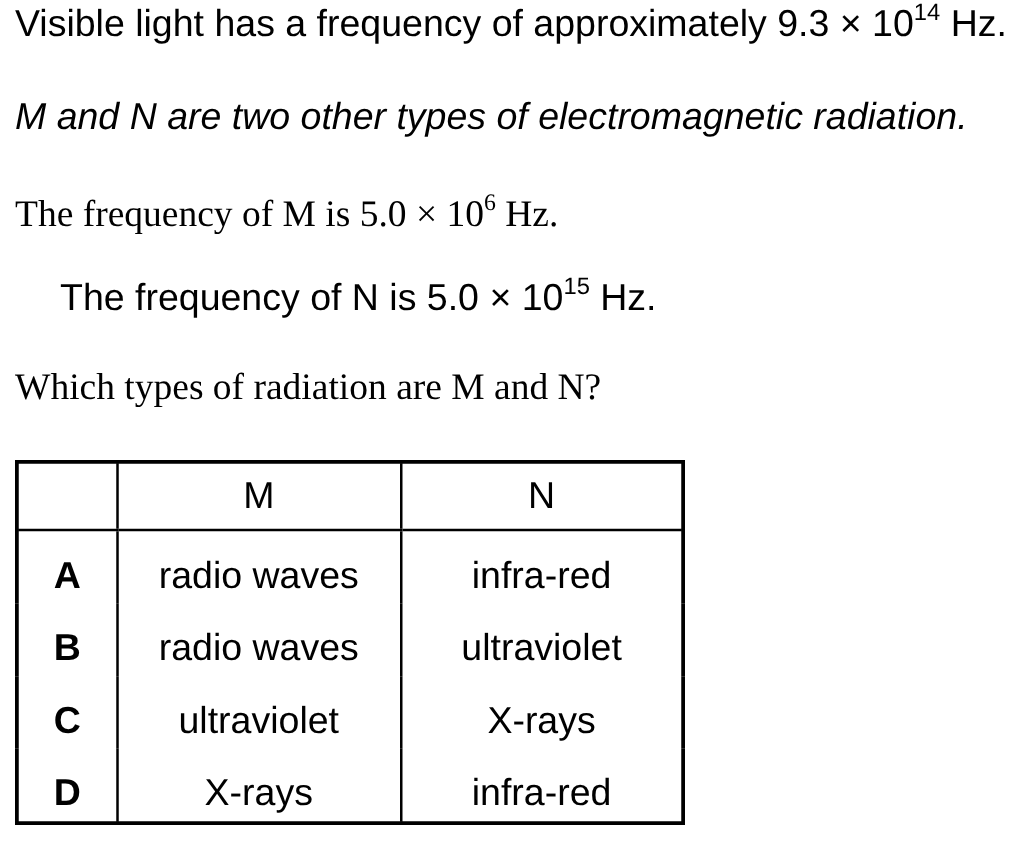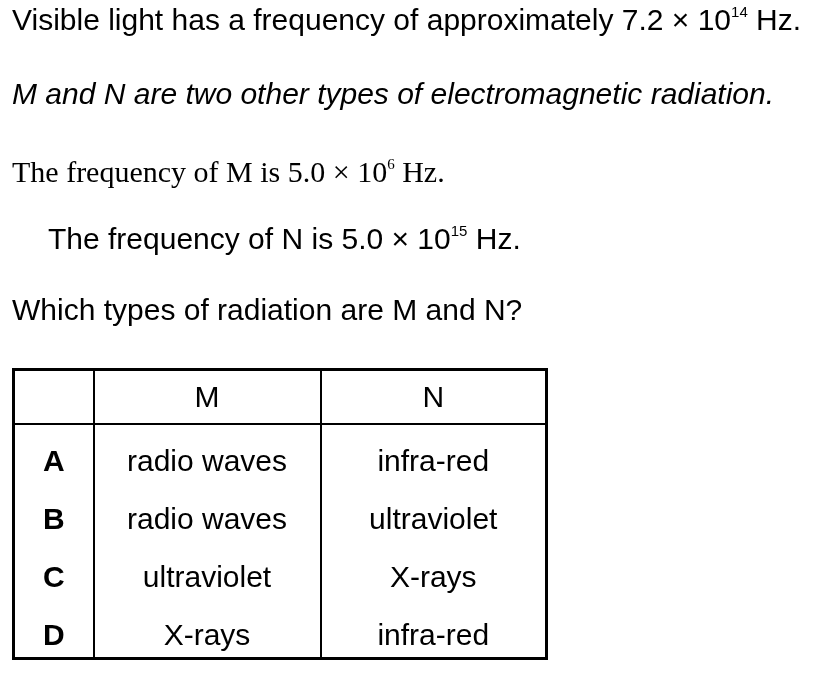--- a/index.html
+++ b/index.html
@@ -17,23 +17,23 @@
     left: 12px;
     margin: 0;
     font-size: 30px;
     line-height: 36px;
     white-space: nowrap;
   }
   #q1 { top: 2px; }
   #q2 { top: 76px; font-style: italic; }
   #q3 { top: 154px; font-family: Liberation Serif, serif; }
   #q4 { top: 221px; margin-left: 36px; }
-  #q5 { top: 292px; }
+  #q5 { top: 292px; font-family: Liberation Serif, serif; }
   sup.exp {
-    font-size: 15px;
+    font-size: 19px;
     line-height: 0;
     vertical-align: baseline;
     position: relative;
     top: -13px;
   }
   table.answer {
     position: absolute;
     left: 12px;
     top: 368px;
     width: 533px;
@@ -59,21 +59,21 @@
     padding-top: 14px;
   }
   .vline { border-left: 2px solid #000000; }
   .opt { font-weight: bold; }
 </style>
 </head>
 <body>
 
 <div>
 
-  <p class="q-line" id="q1"><span>Visible light has a frequency of approximately 7.2 × 10</span><sup class="exp">14</sup><span> Hz.</span></p>
+  <p class="q-line" id="q1"><span>Visible light has a frequency of approximately 9.3 × 10</span><sup class="exp">14</sup><span> Hz.</span></p>
 
   <p class="q-line" id="q2"><span>M and N are two other types of electromagnetic radiation.</span></p>
 
   <p class="q-line" id="q3"><span>The frequency of M is 5.0 × 10</span><sup class="exp">6</sup><span> Hz.</span></p>
 
   <p class="q-line" id="q4"><span>The frequency of N is 5.0 × 10</span><sup class="exp">15</sup><span> Hz.</span></p>
 
   <p class="q-line" id="q5"><span>Which types of radiation are M and N?</span></p>
 
   <table class="answer">

